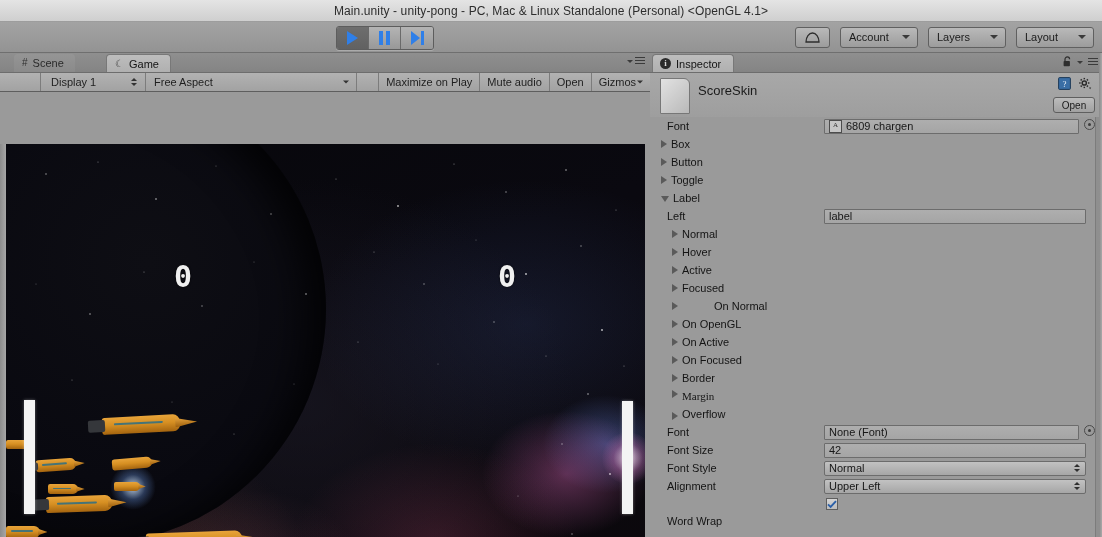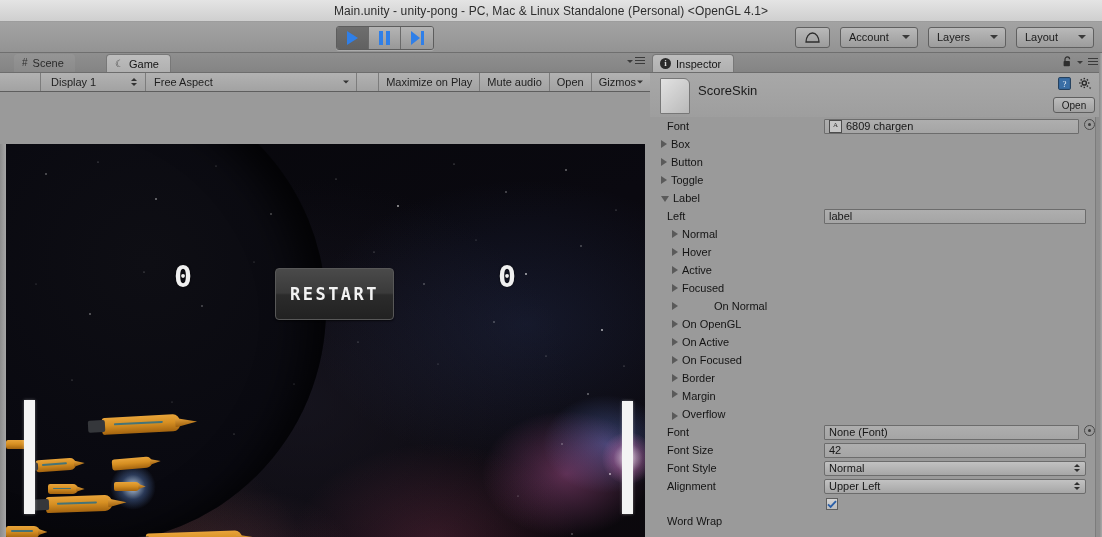--- a/index.html
+++ b/index.html
@@ -716,23 +716,20 @@
           <div class="hull"></div>
             <div class="nose"></div>
         </div>
 
         <div class="paddle" style="left:18px; top:256px; height:114px;"></div>
         <div class="paddle" style="left:616px; top:257px; height:113px;"></div>
 
         <div class="score" style="left:168px; top:115px;">0</div>
         <div class="score" style="left:492px; top:115px;">0</div>
 
-        <div class="restart-btn">
-          <span class="restart-label">RESTART</span>
-        </div>
       </div>
 
       <div class="gv-pad-r"></div>
     </div>
   </div>
 
   <div class="dock-right">
 
     <div class="insp-tabrow">
       <div class="insp-tab">
@@ -880,21 +877,21 @@
             <span>On Focused</span>
           </div>
         </div>
         <div class="row">
           <div class="row-label ind-1" style="display: flex; align-items: center;">
             <span class="fold-tri"></span>
             <span>Border</span>
           </div>
         </div>
         <div class="row">
-          <div class="row-label ind-1" style="display: flex; align-items: flex-start;">
+          <div class="row-label ind-1" style="display: flex; align-items: flex-start; font-family: Liberation Serif, serif;">
             <span class="fold-tri"></span>
             <span>Margin</span>
           </div>
         </div>
         <div class="row">
           <div class="row-label ind-1" style="display: flex; align-items: flex-end;">
             <span class="fold-tri"></span>
             <span>Overflow</span>
           </div>
         </div>

